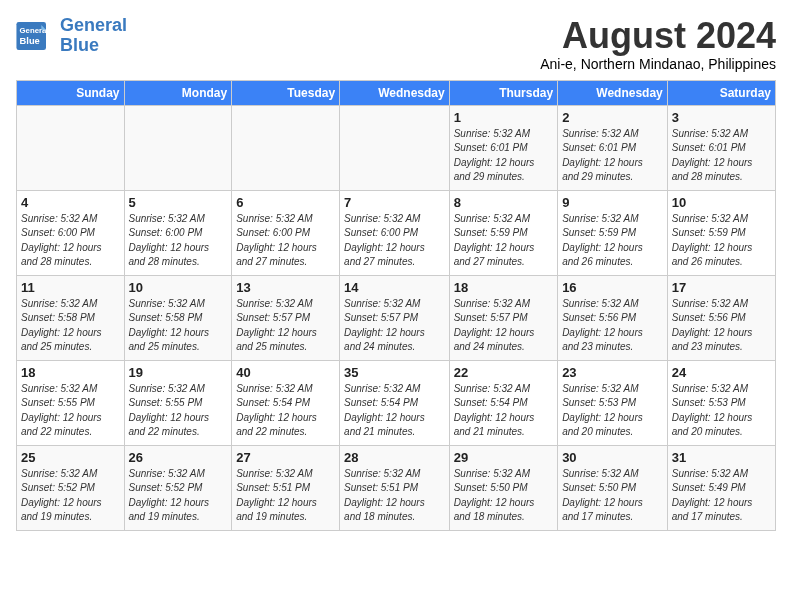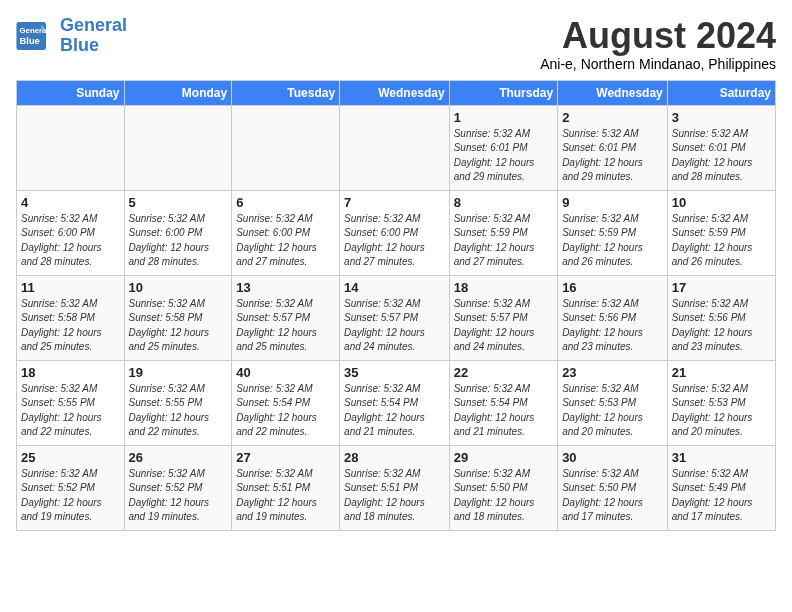--- a/index.html
+++ b/index.html
@@ -294,21 +294,21 @@
 and 21 minutes.</div>
         </td>
         <td>
           <span class="day-number">23</span>
           <div class="day-info" style="white-space: pre-line;">Sunrise: 5:32 AM
 Sunset: 5:53 PM
 Daylight: 12 hours
 and 20 minutes.</div>
         </td>
         <td>
-          <span class="day-number">21</span>
+          <span class="day-number">24</span>
           <div class="day-info" style="white-space: pre-line;">Sunrise: 5:32 AM
 Sunset: 5:53 PM
 Daylight: 12 hours
 and 20 minutes.</div>
         </td>
       </tr>
       <tr>
         <td>
           <span class="day-number">25</span>
           <div class="day-info" style="white-space: pre-line;">Sunrise: 5:32 AM

